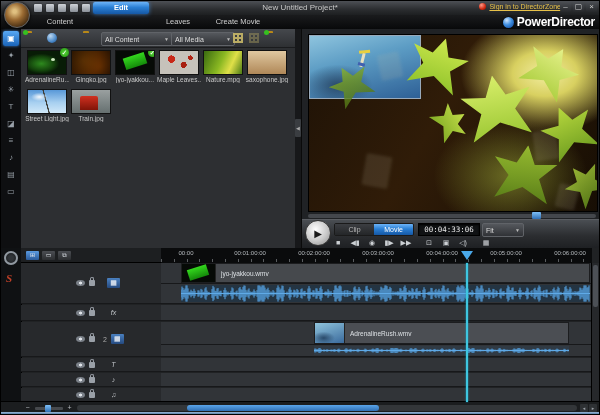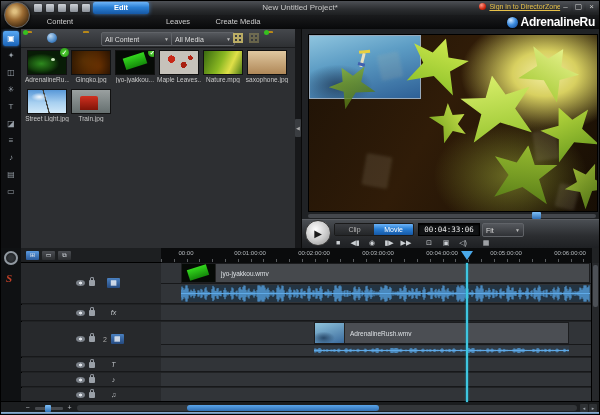--- a/index.html
+++ b/index.html
@@ -153,24 +153,24 @@
   <div class="abs winbtns">
     <span class="winbtn">–</span>
     <span class="winbtn">▢</span>
     <span class="winbtn">×</span>
   </div>
 
   <div class="abs tabbar"></div>
   <div class="abs tab" style="left:30px;top:15px;width:58px;">Content</div>
   <div class="abs tab active" style="left:92px;width:56px;">Edit</div>
   <div class="abs tab" style="left:152px;top:15px;width:50px;">Leaves</div>
-  <div class="abs tab" style="left:206px;top:15px;width:62px;">Create Media</div>
+  <div class="abs tab" style="left:206px;top:15px;width:62px;">Create Movie</div>
   <div class="abs brand">
     <span class="sphere"></span>
-    <span class="txt">AdrenalineRu</span>
+    <span class="txt">PowerDirector</span>
   </div>
 
   <div class="abs rooms">
     <div class="room active">▣</div>
     <div class="room">✦</div>
     <div class="room">◫</div>
     <div class="room">✳</div>
     <div class="room">T</div>
     <div class="room">◪</div>
     <div class="room">≡</div>

